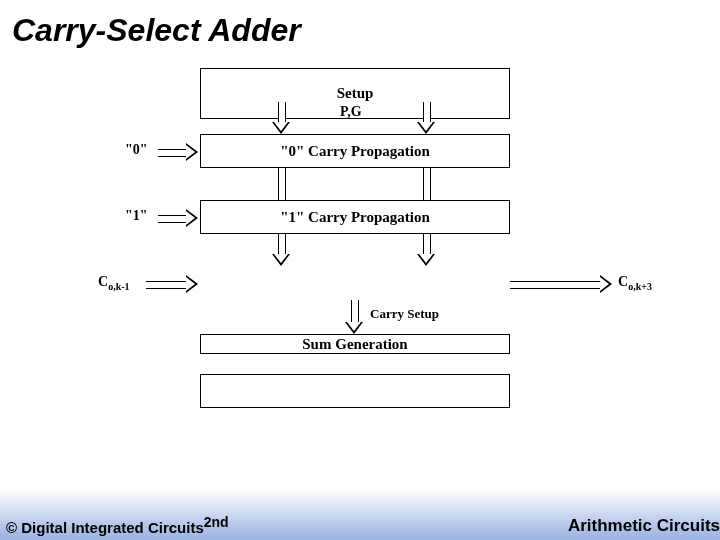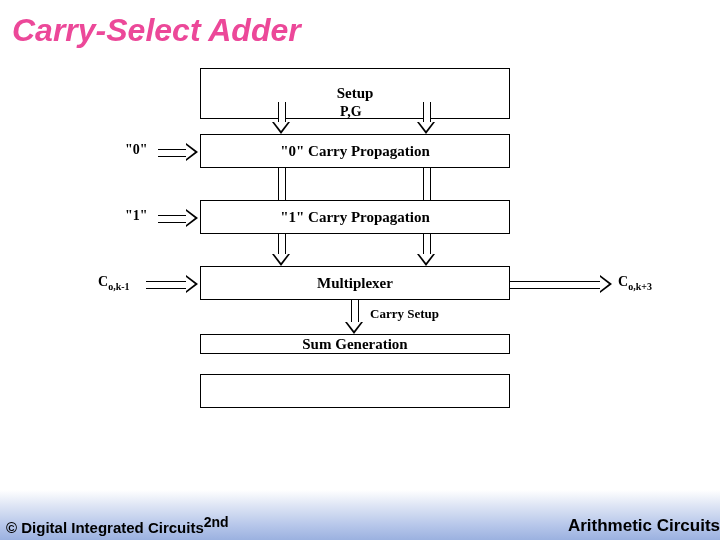--- a/index.html
+++ b/index.html
@@ -8,21 +8,21 @@
     height: 540px;
     font-family: Arial, Helvetica, sans-serif;
     background: #fff;
     position: relative;
     overflow: hidden;
   }
   .title {
     font-size: 32px;
     font-weight: bold;
     font-style: italic;
-    color: #ec4899;
+    color: #000000;
     padding: 12px 0 0 12px;
   }
   .diagram {
     position: absolute;
     top: 68px;
     left: 80px;
     width: 580px;
     height: 380px;
   }
   .box {
@@ -168,21 +168,20 @@
   <div class="arrow-down" style="--shaft:86px; left:340px; top:100px;">
       <span class="tip"></span>
     </div>
 
   <div class="box" style="left:120px; top:132px; width:310px; height:34px; z-index:3;">"1" Carry Propagation</div>
   <div class="label" style="left:45px; top:140px;">"1"</div>
   <div class="arrow-right" style="--shaft:28px; left:78px; top:144px;">
       <span class="tip"></span>
     </div>
 
-  <div class="box" style="left:120px; top:198px; width:310px; height:34px;">Multiplexer</div>
   <div class="label" style="left:18px; top:206px;">
     <span>C</span><span class="sub">o,k-1</span>
   </div>
   <div class="arrow-right" style="--shaft:40px; left:66px; top:210px;">
       <span class="tip"></span>
     </div>
 
   <div class="arrow-right" style="--shaft:90px; left:430px; top:210px;">
       <span class="tip"></span>
     </div>

